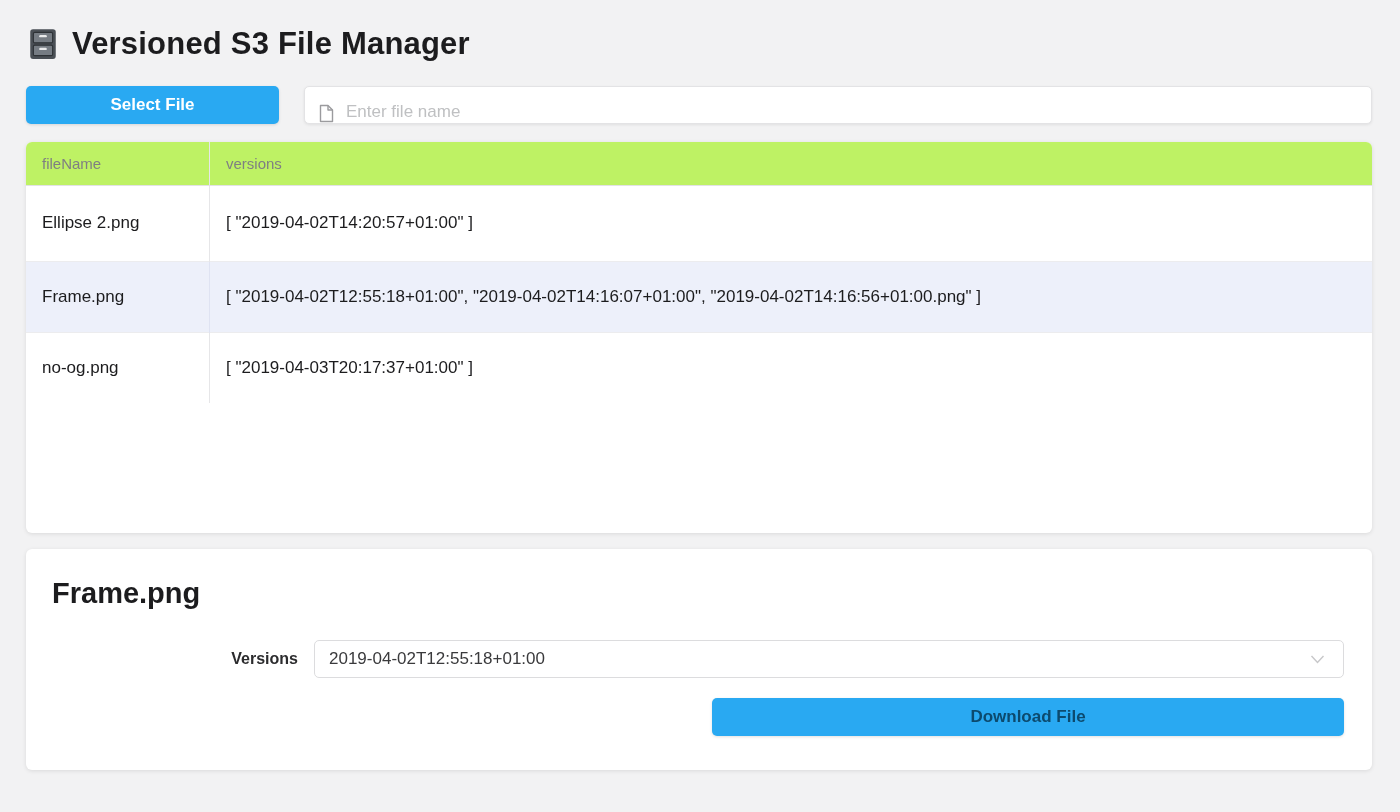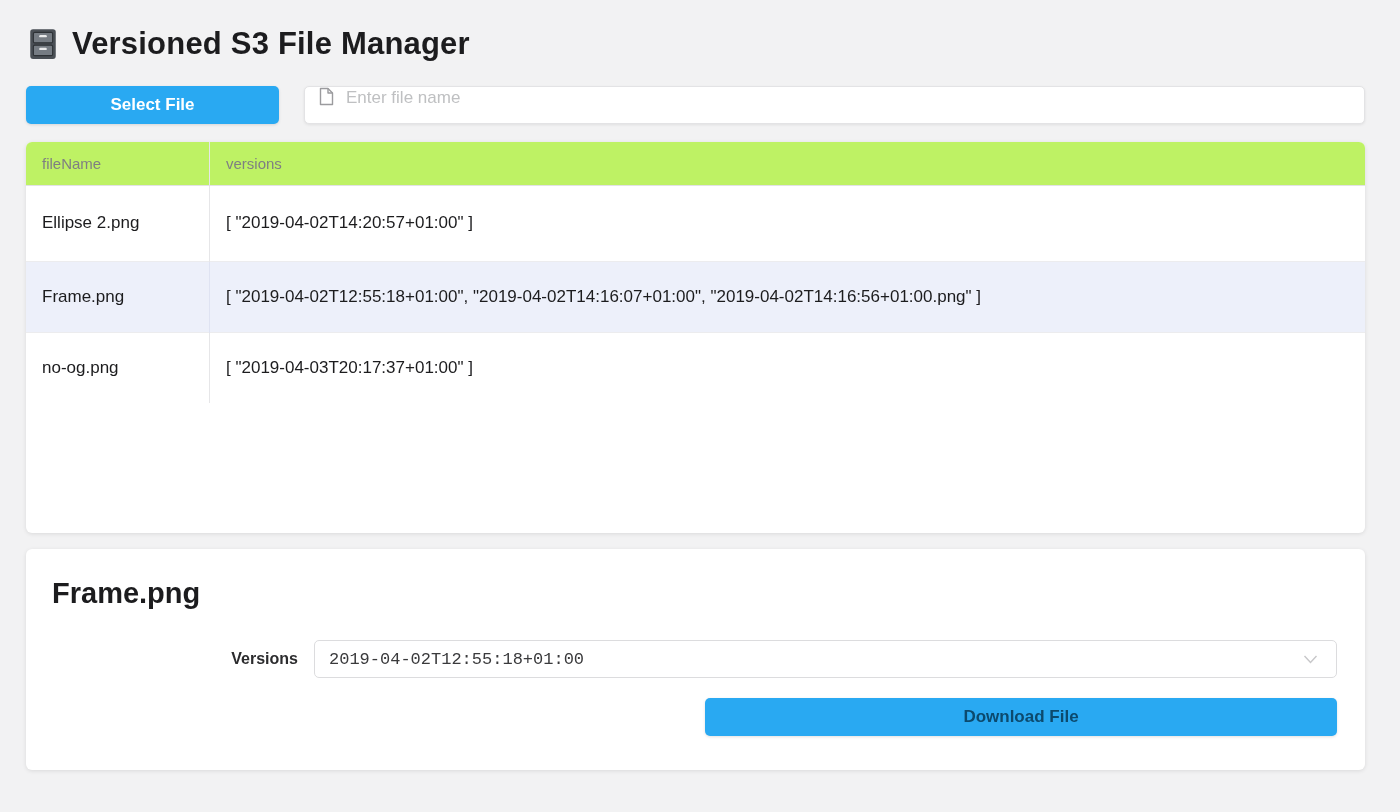--- a/index.html
+++ b/index.html
@@ -7,21 +7,21 @@
     padding: 0;
     width: 1400px;
     height: 812px;
     overflow: hidden;
     background: #f2f2f3;
     font-family: "Liberation Sans", sans-serif;
     color: #1d1d1f;
     -webkit-font-smoothing: antialiased;
   }
   .page {
-    padding: 20px 35px 0 26px;
+    padding: 20px 28px 0 26px;
     box-sizing: border-box;
     width: 1400px;
   }
 
   
   .app-header {
     display: flex;
     align-items: center;
     gap: 12px;
     margin: 2px 0 0 0;
@@ -57,21 +57,21 @@
     font-weight: 700;
     width: 253px;
   }
   .file-input-wrap {
     flex: 1;
     background: #ffffff;
     border: 1px solid #e3e3e5;
     border-radius: 5px;
     box-shadow: 0 1px 3px rgba(0,0,0,0.08);
     display: flex;
-    align-items: flex-start;
+    align-items: flex-end;
     padding: 0 14px;
     gap: 10px;
     box-sizing: border-box;
   }
   .file-input-wrap input {
     border: none;
     outline: none;
     flex: 1;
     font-family: "Liberation Sans", sans-serif;
     font-size: 17px;
@@ -165,21 +165,21 @@
     border: 1px solid #dcdcde;
     border-radius: 5px;
     background: #ffffff;
     display: flex;
     align-items: center;
     padding: 0 18px 0 14px;
     font-size: 17px;
     color: #3a3a3c;
     cursor: pointer;
   }
-  .version-select .select-value { flex: 1; font-family: Liberation Mono, monospace; }
+  .version-select .select-value { flex: 1; }
   .button-row {
     display: flex;
     justify-content: flex-end;
     margin-top: 20px;
   }
   .btn-download {
     width: 632px;
     height: 38px;
     background: #29a9f2;
     color: #0c4a6e;

